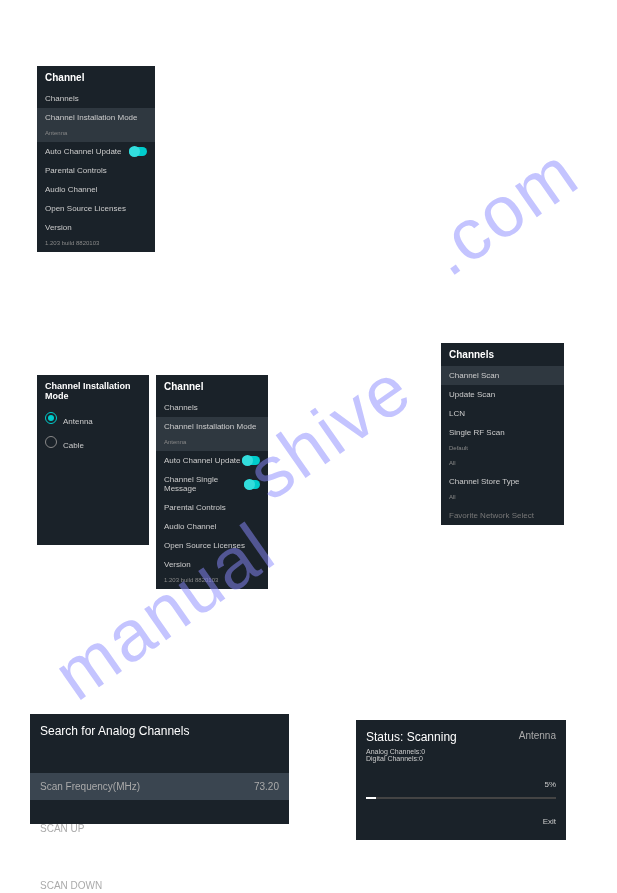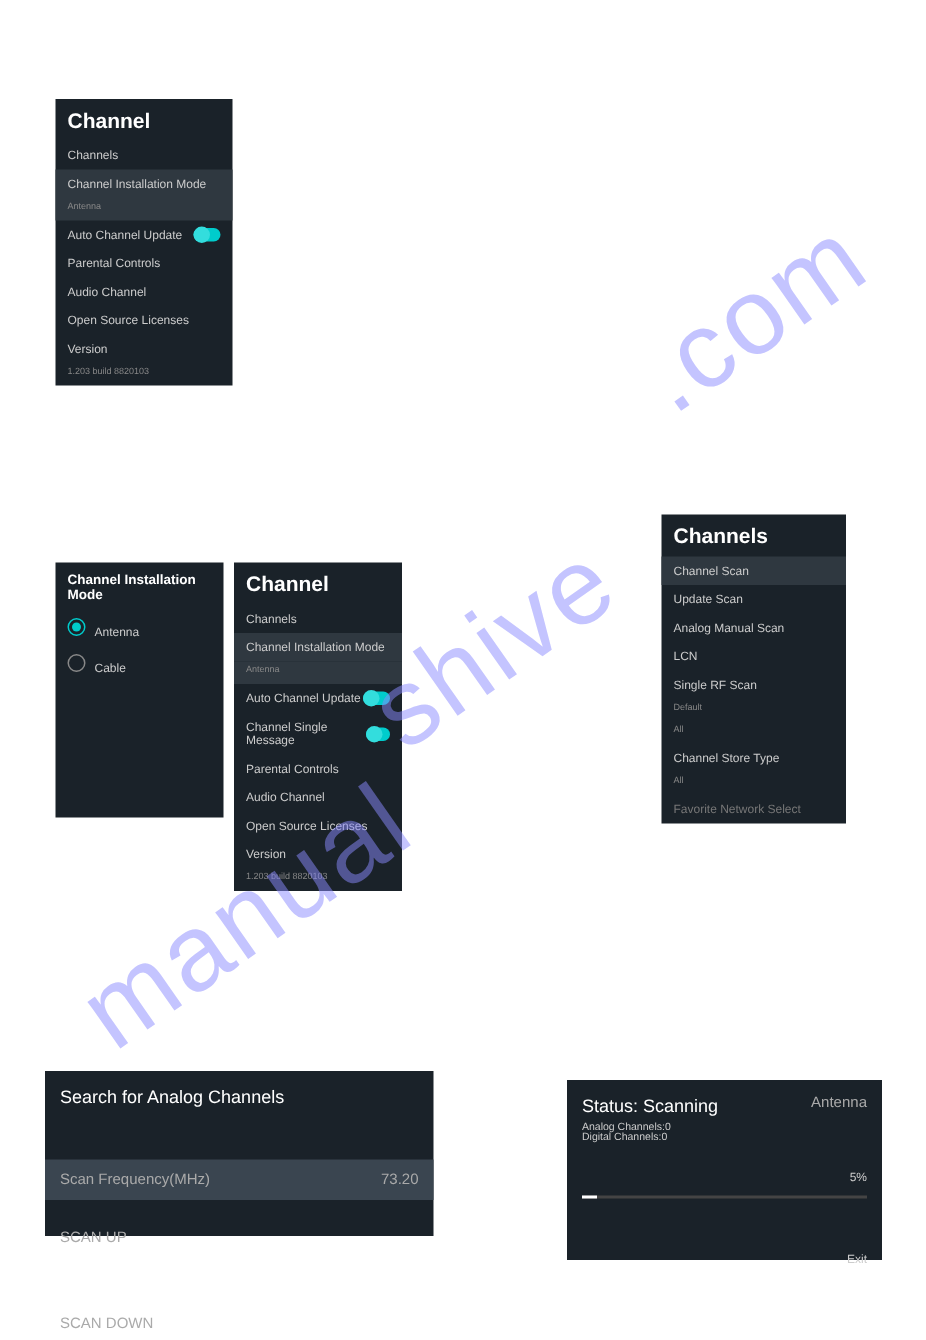--- a/index.html
+++ b/index.html
@@ -1,31 +1,31 @@
 <!DOCTYPE html>
 <html><head>
 <meta charset="utf-8">
 <style>
 body{margin:0;background:#fff;font-family:Arial,sans-serif;width:617px;height:893px;position:relative;overflow:hidden}
 .watermark{position:absolute;font-size:72px;color:#8a8aff;opacity:.5;transform:rotate(-35deg);pointer-events:none;z-index:100;font-weight:400;letter-spacing:2px}
 .panel{position:absolute;background:#1a2229;color:#ccc;font-size:8px;box-sizing:border-box}
-.panel-title{color:#fff;font-weight:bold;font-size:14px;padding:6px 8px}
+.panel-title{color:#fff;font-weight:bold;font-size:10px;padding:6px 8px}
 .row{padding:5px 8px;display:flex;align-items:center;justify-content:space-between;min-height:8px}
 .row.sel{background:#2f3840}
 .row.sub{color:#888;font-size:6px;padding:2px 8px 5px}
 .toggle{display:inline-block;width:18px;height:9px;border-radius:5px;background:#555;position:relative}
 .toggle.on{background:#0cc}
 .toggle.on::after{content:'';position:absolute;right:0;top:-1px;width:11px;height:11px;border-radius:50%;background:#3dd}
 .toggle::after{content:'';position:absolute;left:0;top:-1px;width:11px;height:11px;border-radius:50%;background:#888}
 .radio{display:inline-block;width:10px;height:10px;border:1px solid #888;border-radius:50%;margin-right:6px;position:relative}
 .radio.on{border-color:#0cc}
 .radio.on::after{content:'';position:absolute;top:2px;left:2px;width:6px;height:6px;border-radius:50%;background:#0cc}
 .scan-panel{position:absolute;background:#1a2229;color:#ccc;font-size:10px}
 .scan-title{color:#fff;padding:10px;font-size:12px}
-.scan-row{padding:8px 10px;display:flex;justify-content:space-between;align-items:flex-start;color:#aaa}
+.scan-row{padding:8px 10px;display:flex;justify-content:space-between;align-items:center;color:#aaa}
 .scan-row.sel{background:#3a4550}
 .chev{color:#fff;font-size:14px;letter-spacing:-5px}
 .status-panel{position:absolute;background:#1a2229;color:#ccc;font-size:9px;padding:10px}
 .status-title{color:#fff;font-size:12px;display:flex;justify-content:space-between}
 .prog{height:2px;background:#444;margin-top:8px;position:relative}
 .prog::after{content:'';position:absolute;left:0;top:0;height:100%;width:5%;background:#fff}
 </style>
 </head>
 <body>
 
@@ -105,23 +105,20 @@
 
 <div class="panel" style="top:343px;left:441px;width:123px">
 <div class="panel-title">Channels</div>
 <div class="row sel">
       <span>Channel Scan</span>
     </div>
 <div class="row">
       <span>Update Scan</span>
     </div>
 <div class="row">
-      <span>Analog Manual Scan</span>
-    </div>
-<div class="row">
       <span>LCN</span>
     </div>
 <div class="row">
       <span>Single RF Scan</span>
     </div>
 <div class="row sub">Default</div>
 <div class="row sub">All</div>
 <div class="row">
       <span>Channel Store Type</span>
     </div>
@@ -141,23 +138,23 @@
 <div class="scan-row" style="padding:20px 10px">
       <span>SCAN UP</span>
       <span class="chev">&gt;&gt;</span>
     </div>
 <div class="scan-row" style="padding:21px 10px">
       <span>SCAN DOWN</span>
       <span class="chev">&gt;&gt;</span>
     </div>
 </div>
 
-<div class="status-panel" style="top:720px;left:378px;width:190px;height:100px">
+<div class="status-panel" style="top:720px;left:356px;width:190px;height:100px">
 <div class="status-title">
       <span>Status: Scanning</span>
       <span style="font-size:10px;color:#aaa">Antenna</span>
     </div>
 <div style="font-size:7px;margin-top:4px">Analog Channels:0</div>
 <div style="font-size:7px">Digital Channels:0</div>
 <div style="text-align:right;font-size:8px;margin-top:18px">5%</div>
 <div class="prog"></div>
-<div style="text-align:right;font-size:8px;margin-top:36px">Exit</div>
+<div style="text-align:right;font-size:8px;margin-top:18px">Exit</div>
 </div>
 
 </body></html>

